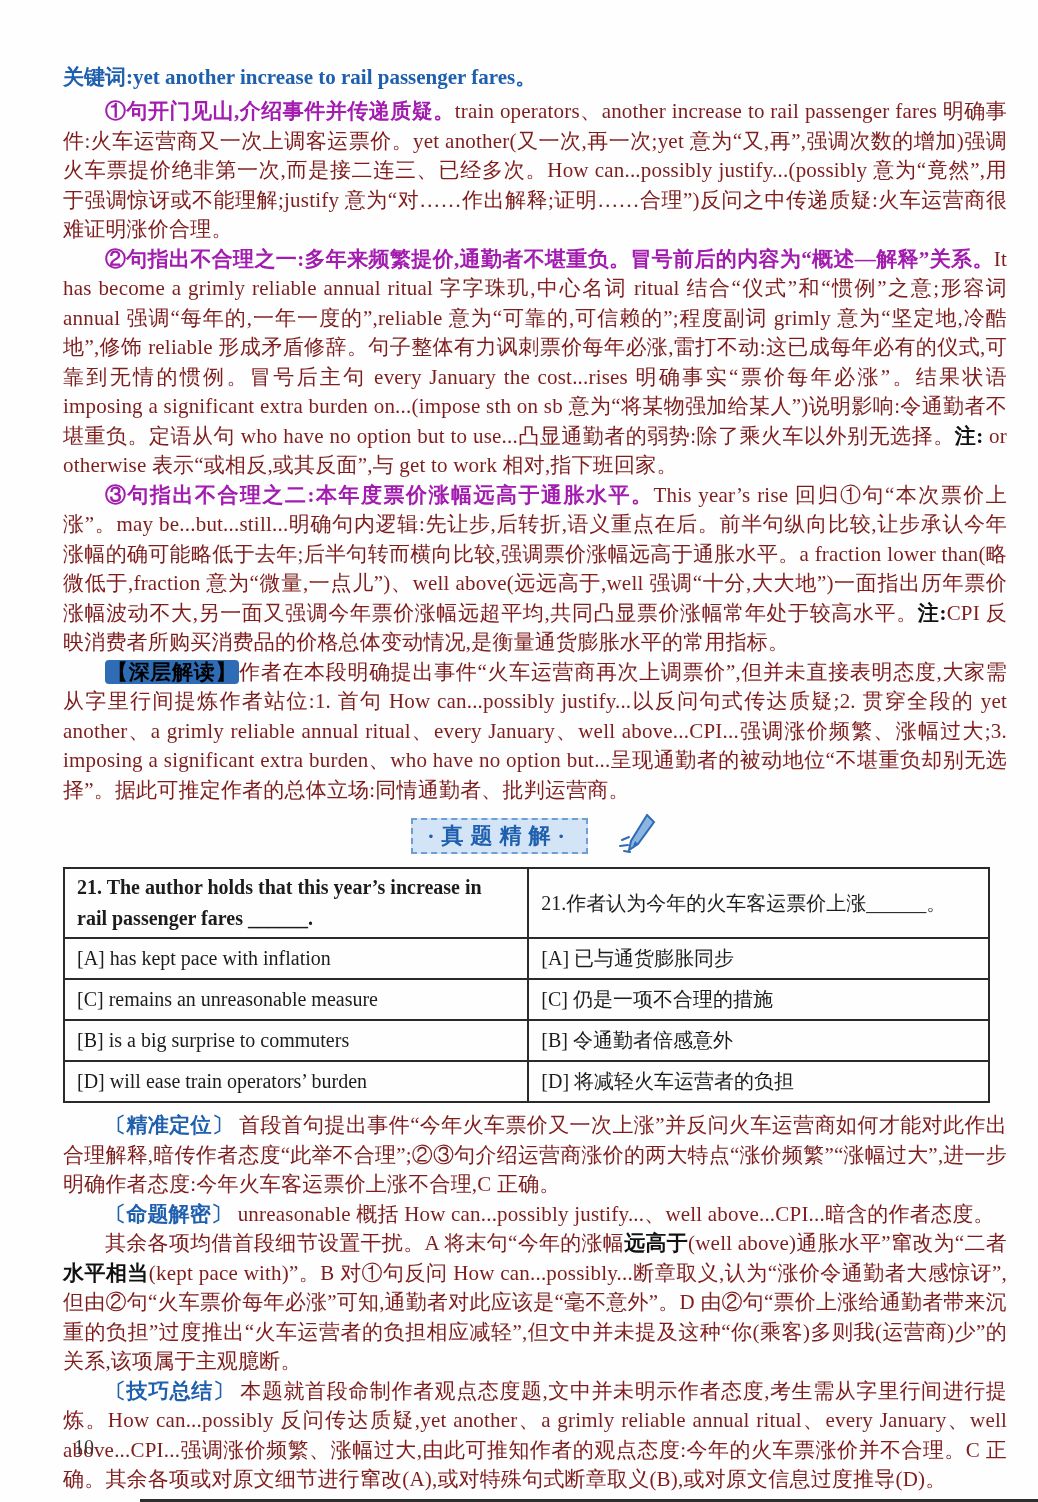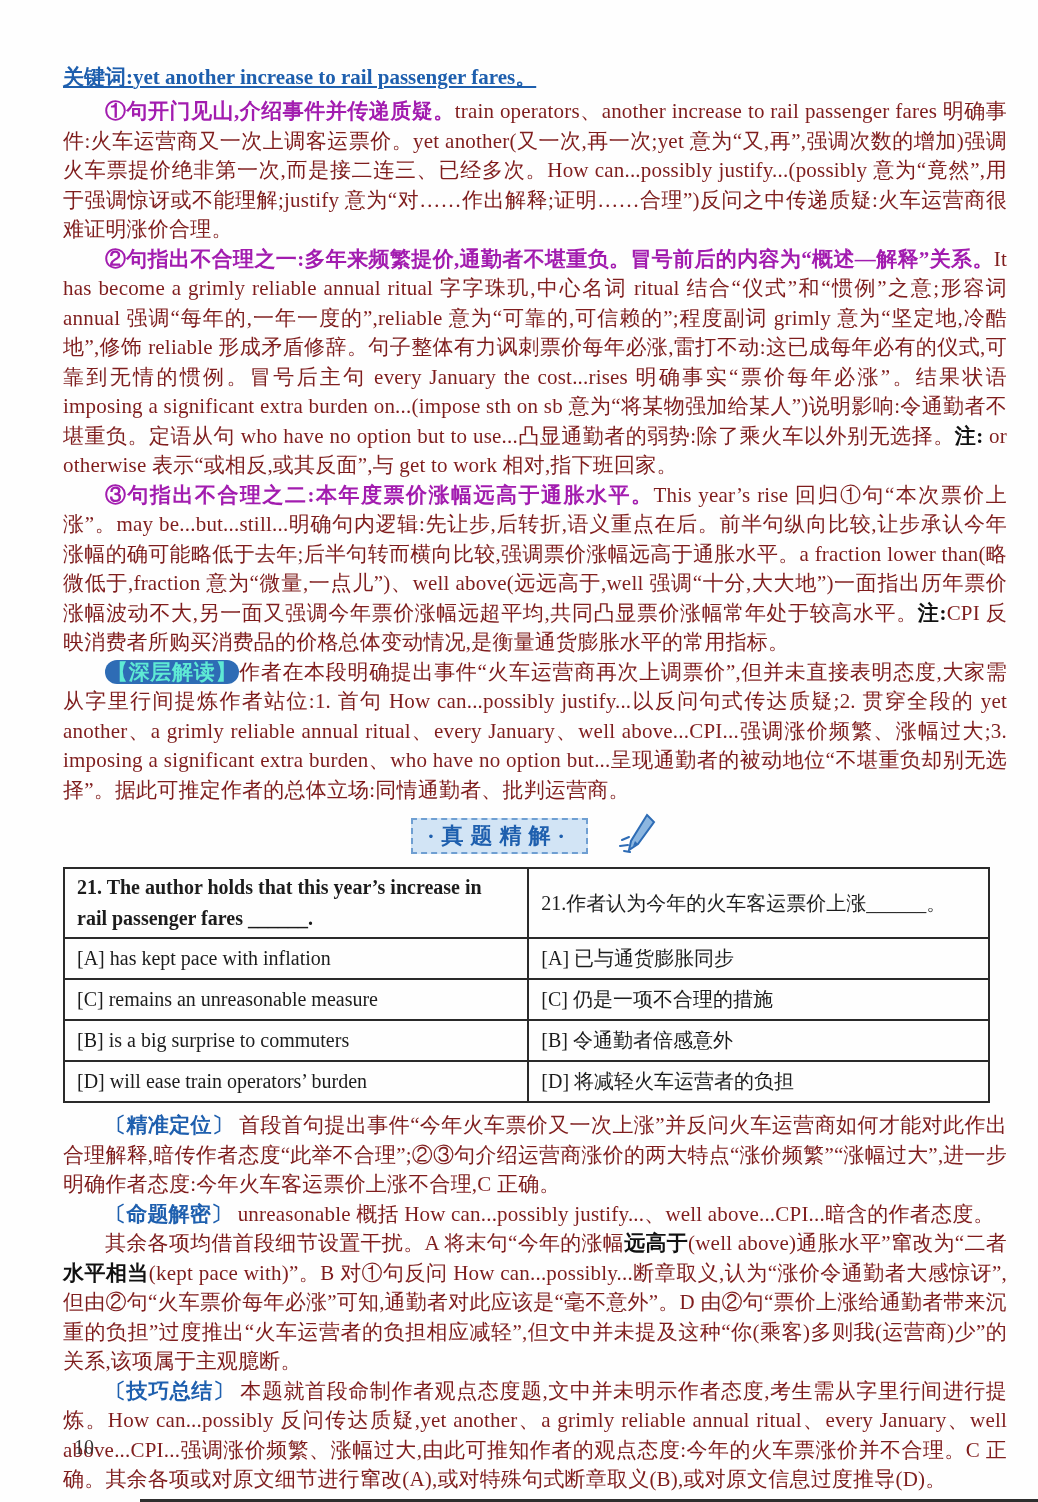--- a/index.html
+++ b/index.html
@@ -7,33 +7,33 @@
     position:relative;
     width:1038px;height:1502px;
     background:#fefefe;
     font-family:"Liberation Serif","DejaVu Serif",serif;
     color:#1c1c1c;
     overflow:hidden;
   }
   .content{position:absolute;left:63px;top:62px;width:944px;}
   .keyword-line{
     font-size:21px;line-height:31px;font-weight:bold;color:#1e5fae;
-    margin:0 0 4px 0;text-align:left;text-decoration:underline;
+    margin:0 0 4px 0;text-align:left;
   }
   .para{
     margin:0;text-align:justify;font-size:21px;line-height:29.5px;
     text-indent:2em;letter-spacing:0.2px;
   }
   .run-n{color:#7f1d1d;}
   .run-blue{color:#a21caf;font-weight:bold;}
   .run-bold{font-weight:bold;color:#111;}
   .run-bracket{color:#1e5fae;font-weight:bold;}
   .run-box{
-    background:#2e6cb5;color:#5eead4;font-weight:bold;
-    border-radius:12px;padding:0 2px;
+    background:#2e6cb5;color:#000000;font-weight:bold;
+    border-radius:4px;padding:0 2px;
   }
   .badge-row{
     display:flex;justify-content:center;align-items:center;
     gap:23px;margin:9px 0 9px 0;height:44px;
   }
   .badge{
     border:2px dashed #6f9fd2;background:#d2e4f5;color:#1e5fae;
     font-weight:bold;font-size:22px;line-height:26px;
     padding:3px 14px;letter-spacing:7px;white-space:nowrap;
   }

